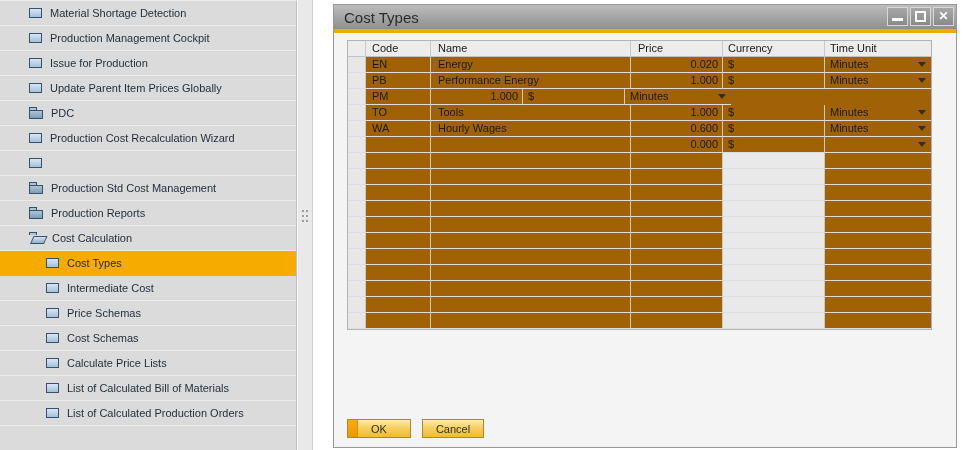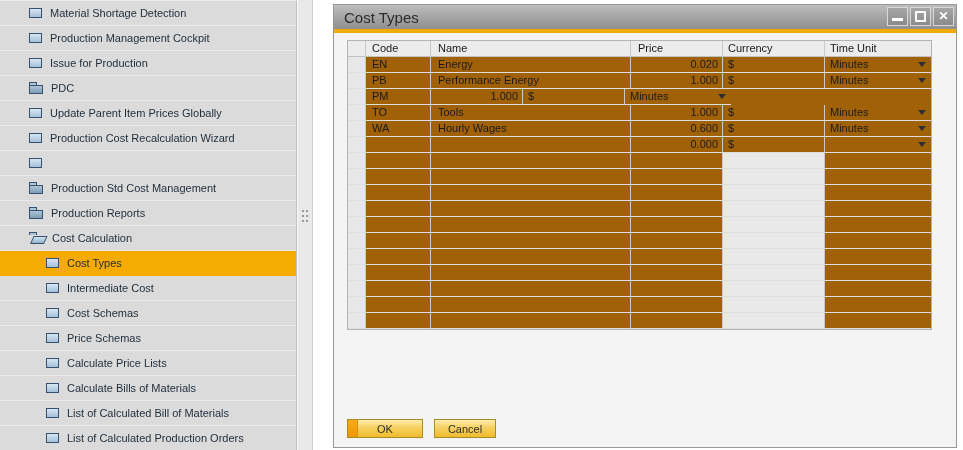--- a/index.html
+++ b/index.html
@@ -101,21 +101,21 @@
   }
   .dd.show{display:block;}
   
   .button-row{position:absolute;left:13px;top:414px;display:flex;gap:11px;}
   .btn{
     height:19px;box-sizing:border-box;border:1px solid #a98b24;position:relative;
     background:linear-gradient(180deg,#fdedae 0%,#f6d060 45%,#f0bc2e 100%);
     font-size:11px;color:#2f2f2f;display:flex;align-items:center;justify-content:center;
     font-family:"Liberation Sans",sans-serif;cursor:default;
   }
-  .btn-ok{width:76px;}
+  .btn-ok{width:64px;}
   .btn-ok .default-stripe{
     position:absolute;left:0;top:0;bottom:0;width:9px;
     background:linear-gradient(180deg,#f8ab17 0%,#ee9705 100%);border-right:1px solid #d8920a;
   }
   .btn-cancel{width:62px;}
 </style>
 </head>
 <body>
 
 <div class="sidebar">
@@ -126,29 +126,29 @@
     </div>
     <div class="side-item">
       <span class="side-icon document-icon"></span>
       <span class="side-label">Production Management Cockpit</span>
     </div>
     <div class="side-item">
       <span class="side-icon document-icon"></span>
       <span class="side-label">Issue for Production</span>
     </div>
     <div class="side-item">
+      <span class="side-icon document-icon"></span>
+      <span class="side-label">Update Parent Item Prices Globally</span>
+    </div>
+    <div class="side-item">
       <span class="side-icon folder-closed-icon"></span>
       <span class="side-label">PDC</span>
     </div>
     <div class="side-item">
       <span class="side-icon document-icon"></span>
-      <span class="side-label">Update Parent Item Prices Globally</span>
-    </div>
-    <div class="side-item">
-      <span class="side-icon document-icon"></span>
       <span class="side-label">Production Cost Recalculation Wizard</span>
     </div>
     <div class="side-item">
       <span class="side-icon document-icon"></span>
     </div>
     <div class="side-item">
       <span class="side-icon folder-closed-icon"></span>
       <span class="side-label">Production Std Cost Management</span>
     </div>
     <div class="side-item">
@@ -162,33 +162,29 @@
     <div class="side-item sub selected">
       <span class="side-icon document-icon"></span>
       <span class="side-label">Cost Types</span>
     </div>
     <div class="side-item sub">
       <span class="side-icon document-icon"></span>
       <span class="side-label">Intermediate Cost</span>
     </div>
     <div class="side-item sub">
       <span class="side-icon document-icon"></span>
+      <span class="side-label">Price Schemas</span>
+    </div>
+    <div class="side-item sub">
+      <span class="side-icon document-icon"></span>
       <span class="side-label">Cost Schemas</span>
     </div>
     <div class="side-item sub">
       <span class="side-icon document-icon"></span>
-      <span class="side-label">Price Schemas</span>
-    </div>
-    <div class="side-item sub">
-      <span class="side-icon document-icon"></span>
       <span class="side-label">Calculate Price Lists</span>
-    </div>
-    <div class="side-item sub">
-      <span class="side-icon document-icon"></span>
-      <span class="side-label">Calculate Bills of Materials</span>
     </div>
     <div class="side-item sub">
       <span class="side-icon document-icon"></span>
       <span class="side-label">List of Calculated Bill of Materials</span>
     </div>
     <div class="side-item sub">
       <span class="side-icon document-icon"></span>
       <span class="side-label">List of Calculated Production Orders</span>
     </div>
   </div>

